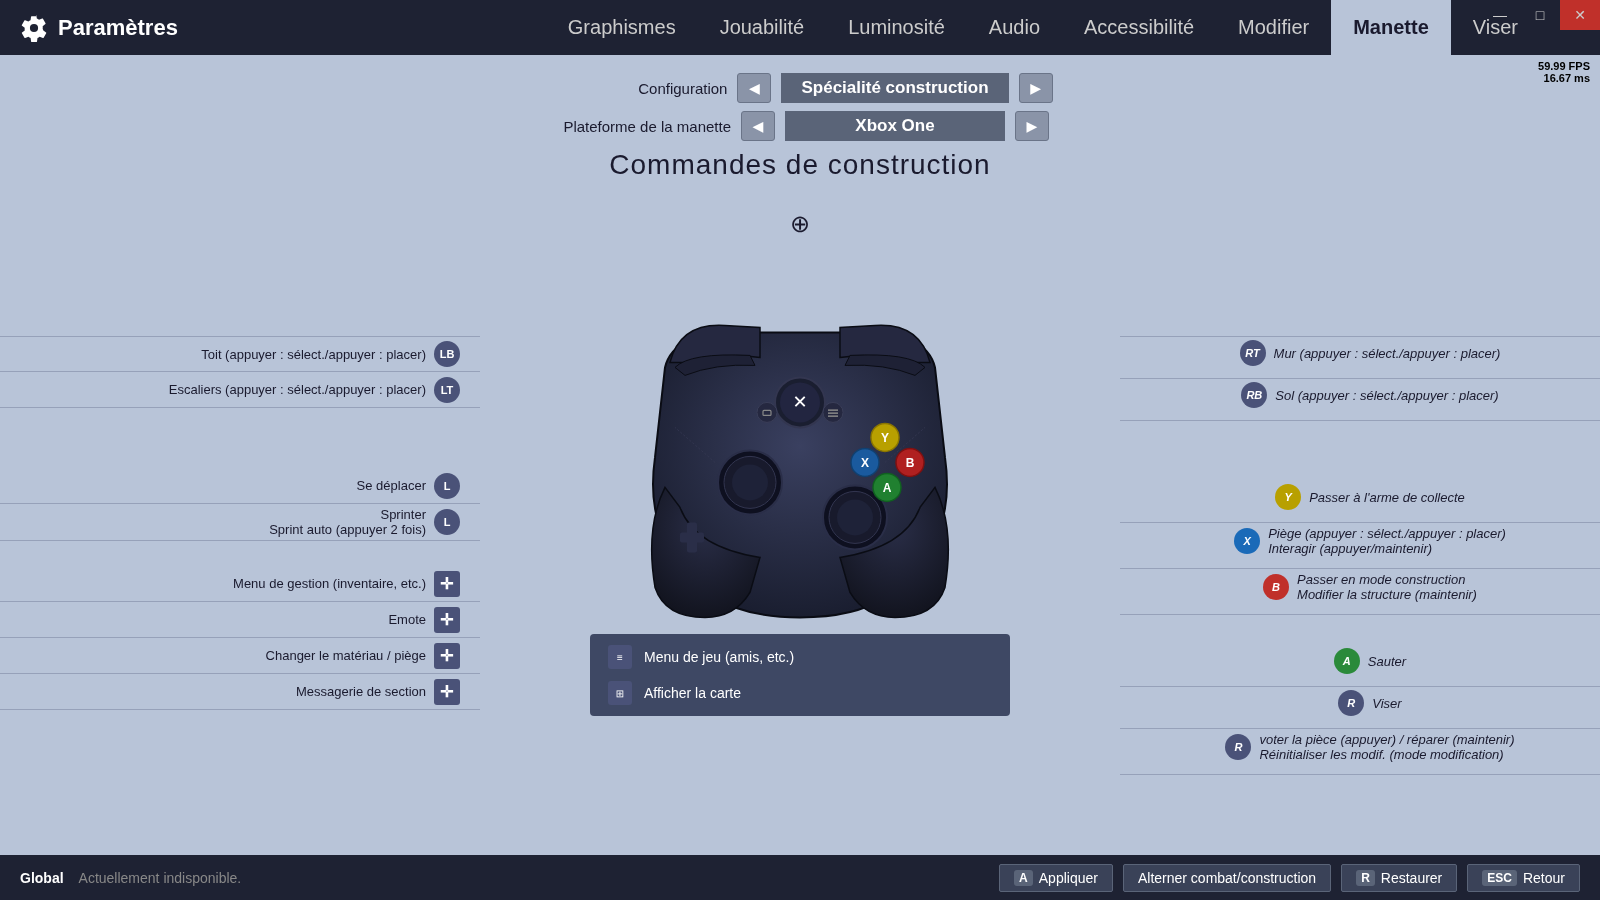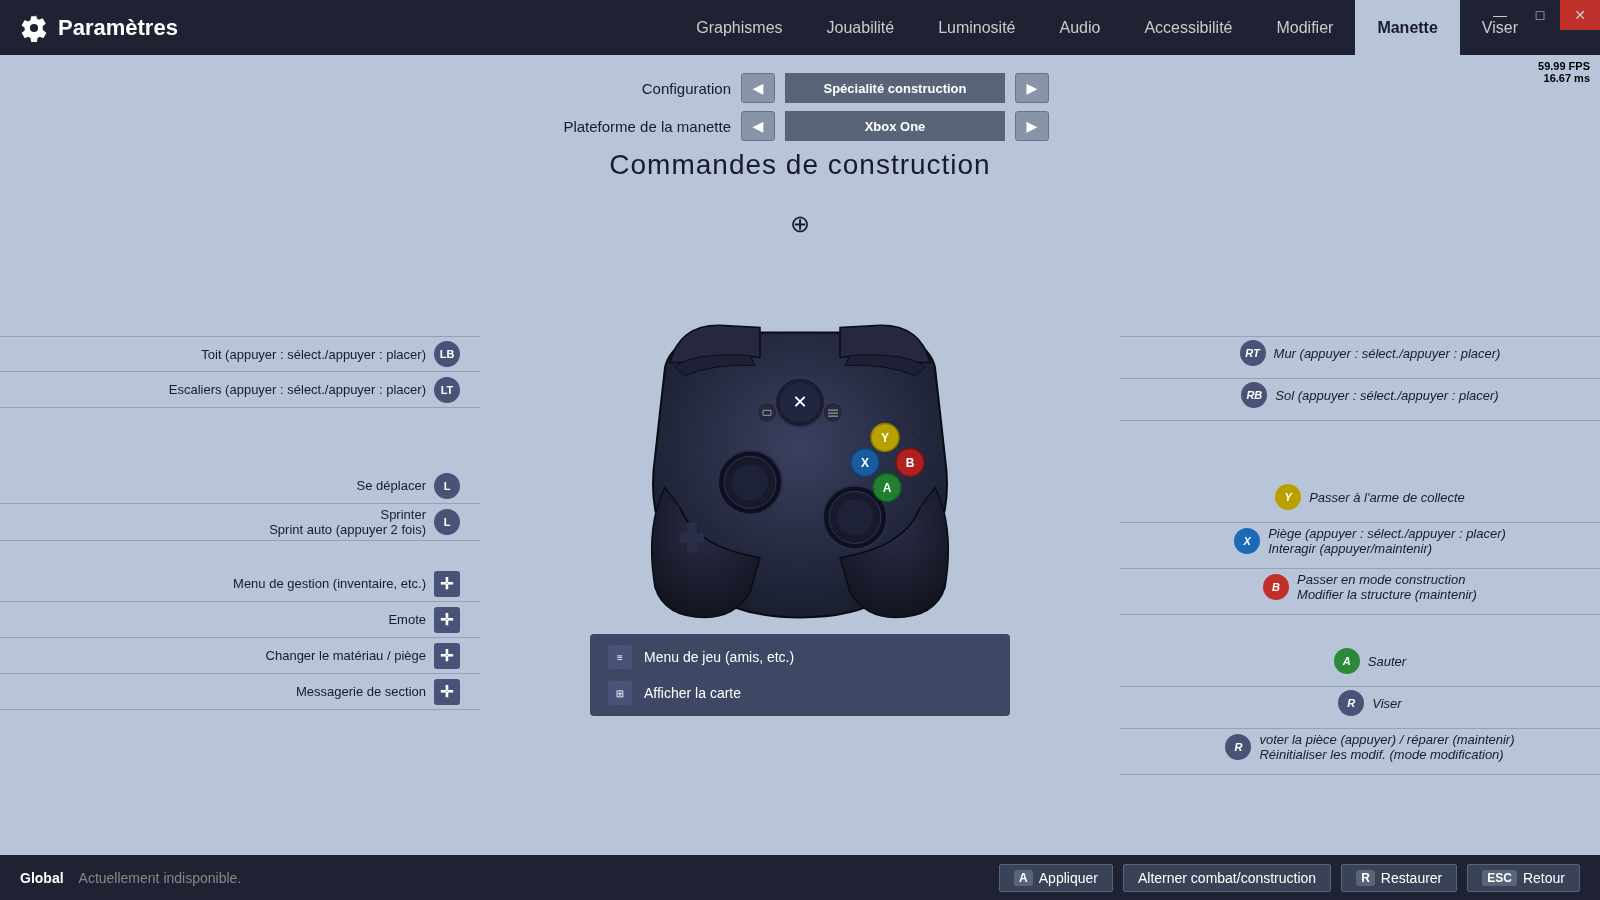--- a/index.html
+++ b/index.html
@@ -33,21 +33,21 @@
     }
     .titlebar-nav {
       display: flex;
       align-items: center;
       gap: 0;
       margin-left: auto;
       margin-right: 40px;
     }
     .nav-item {
       color: #ccc;
-      font-size: 16px;
+      font-size: 20px;
       padding: 0 22px;
       cursor: pointer;
       height: 55px;
       display: flex;
       align-items: center;
     }
     .nav-item.active {
       background: #b8c4d8;
       color: #1a1a2e;
       font-weight: bold;
@@ -103,21 +103,21 @@
       align-items: center;
       justify-content: center;
       cursor: pointer;
       font-size: 14px;
       border-radius: 3px;
     }
     .config-value {
       background: #5a6478;
       color: white;
       font-weight: bold;
-      font-size: 13px;
+      font-size: 17px;
       padding: 5px 20px;
       min-width: 220px;
       text-align: center;
       height: 30px;
       display: flex;
       align-items: center;
       justify-content: center;
     }
 
     

